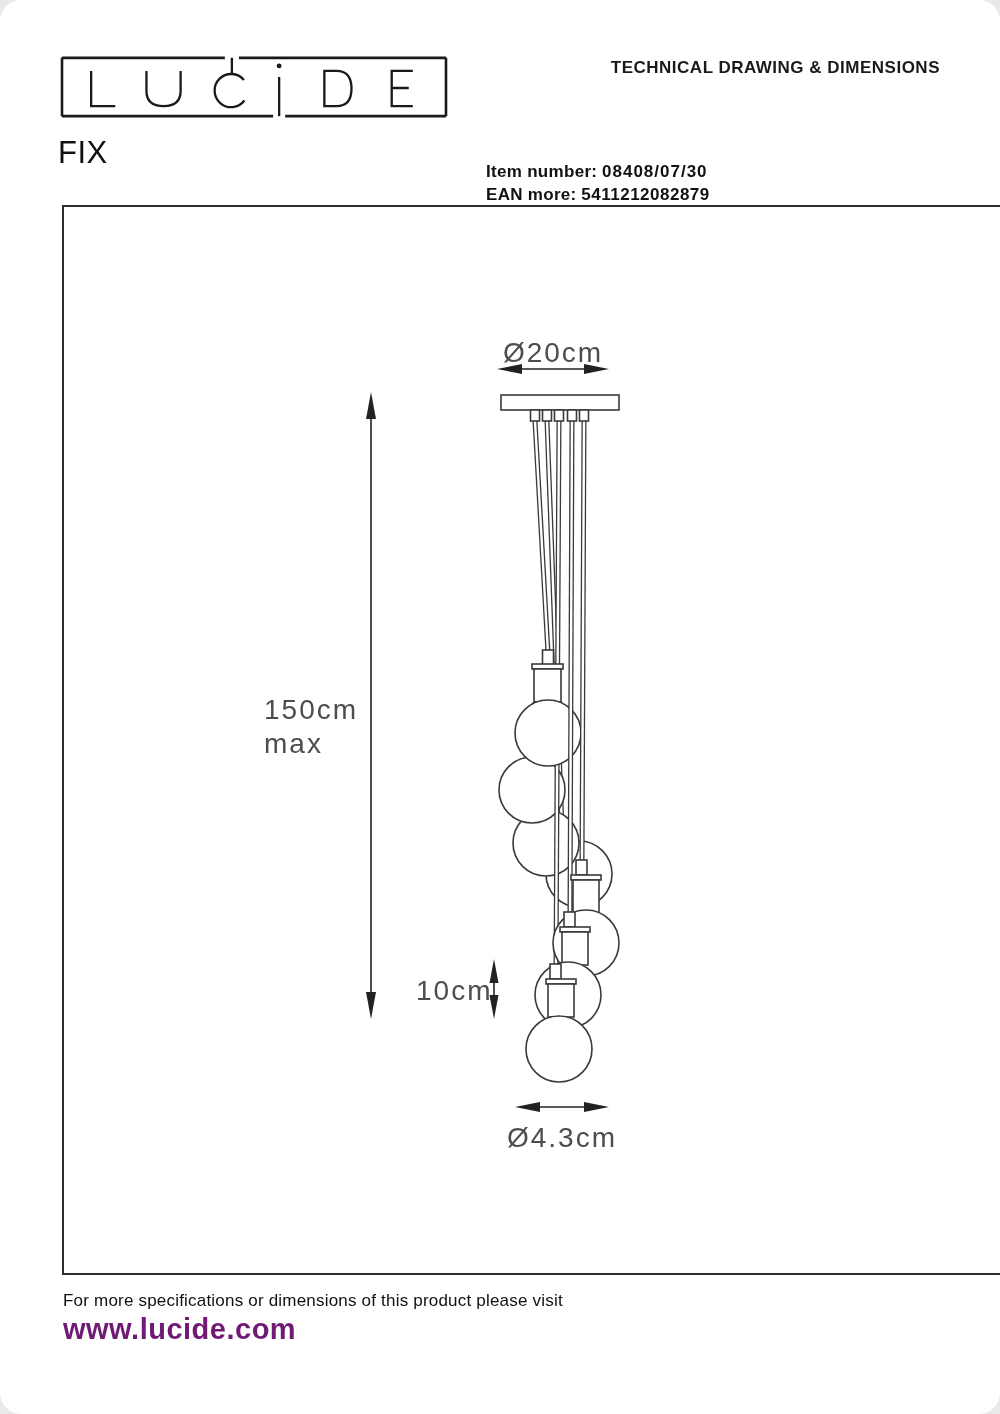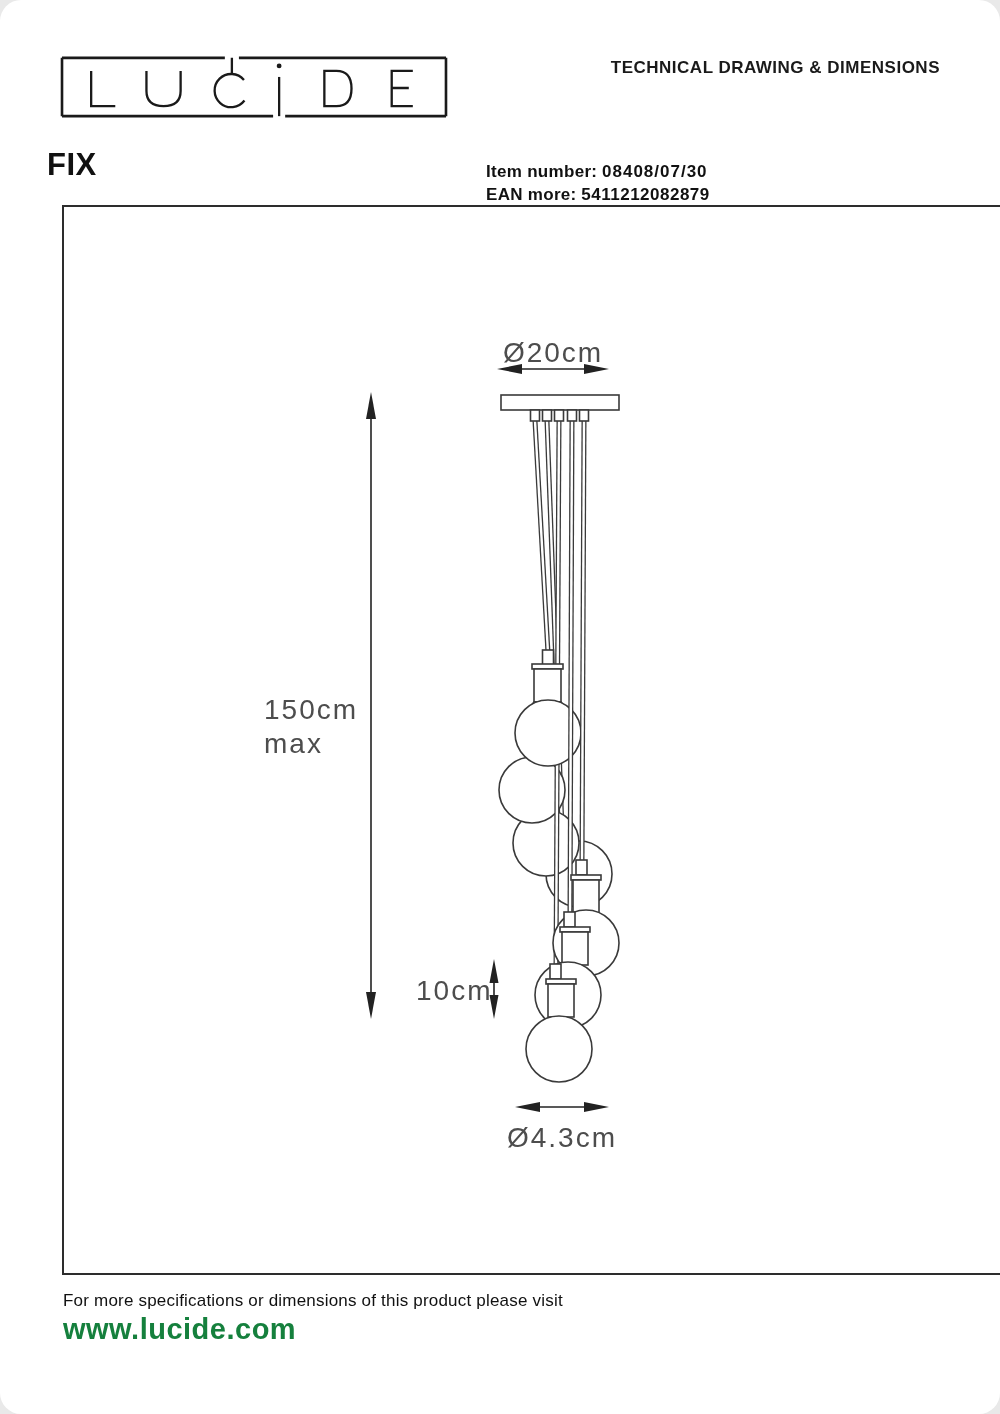--- a/index.html
+++ b/index.html
@@ -8,34 +8,34 @@
     margin:0 auto;font-family:"Liberation Sans",sans-serif;color:#111;
     overflow:hidden;
     border-radius:21px;
   }
   .abs{position:absolute;}
   .doc-title{
     top:58px;right:60px;font-size:17px;font-weight:600;letter-spacing:.5px;
     color:#1a1a1a;
   }
   .product-name{
-    top:135px;left:47px;font-size:31px;font-weight:bold;letter-spacing:.5px;margin-top:12px;
+    top:135px;left:58px;font-size:31px;font-weight:normal;letter-spacing:.5px;
   }
   .item-block{top:138px;left:486px;font-size:17px;line-height:23px;margin-top:22px;}
   .item-block .lbl{font-weight:bold;letter-spacing:.3px;}
   .item-block .val-bold{font-weight:bold;letter-spacing:1px;}
   .item-block .val{font-weight:bold;letter-spacing:.5px;}
   .frame{
     top:205px;left:62px;width:976px;height:1070px;border:2px solid #2d2d2d;
     box-sizing:border-box;background:#fff;
   }
   .footer{left:63px;top:1291px;}
   .footer .note{font-size:17px;font-weight:normal;letter-spacing:.2px;}
   .footer .site{font-size:29px;font-weight:bold;margin-top:2px;letter-spacing:.5px;}
-  .footer .site a{color:#15803d;text-decoration:none;}
+  .footer .site a{color:#701a75;text-decoration:none;}
   svg text{font-family:"Liberation Sans",sans-serif;}
   .dimtxt{fill:#4d4d4d;font-size:28px;letter-spacing:2px;}
 </style>
 </head>
 <body>
 
 <div class="page">
 
   <svg class="abs" style="top:55px;left:60px;" width="388" height="64" viewBox="0 0 386 62" role="img" aria-label="LUCIDE">
     <g stroke="#1a1a1a" stroke-width="2.6" fill="none">

